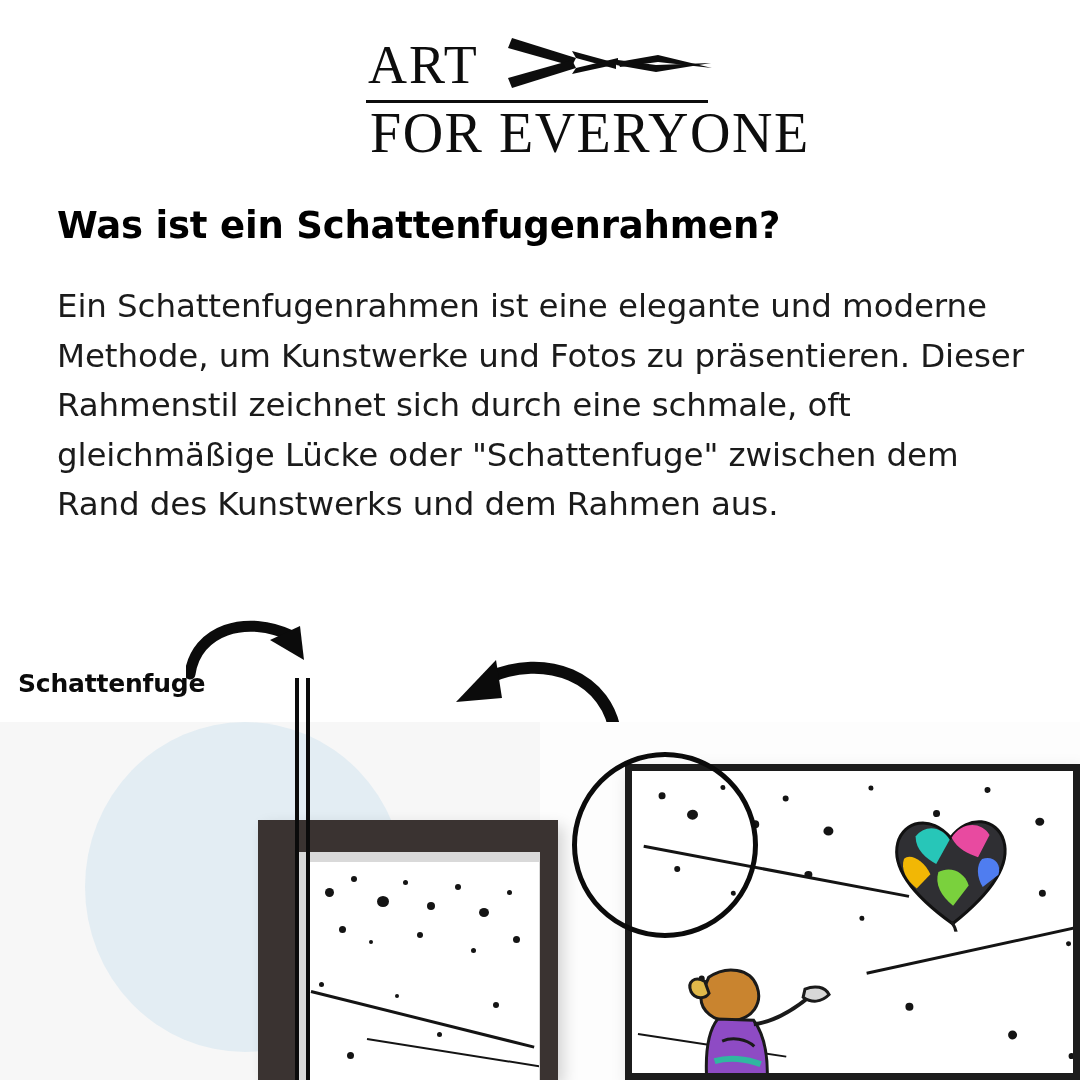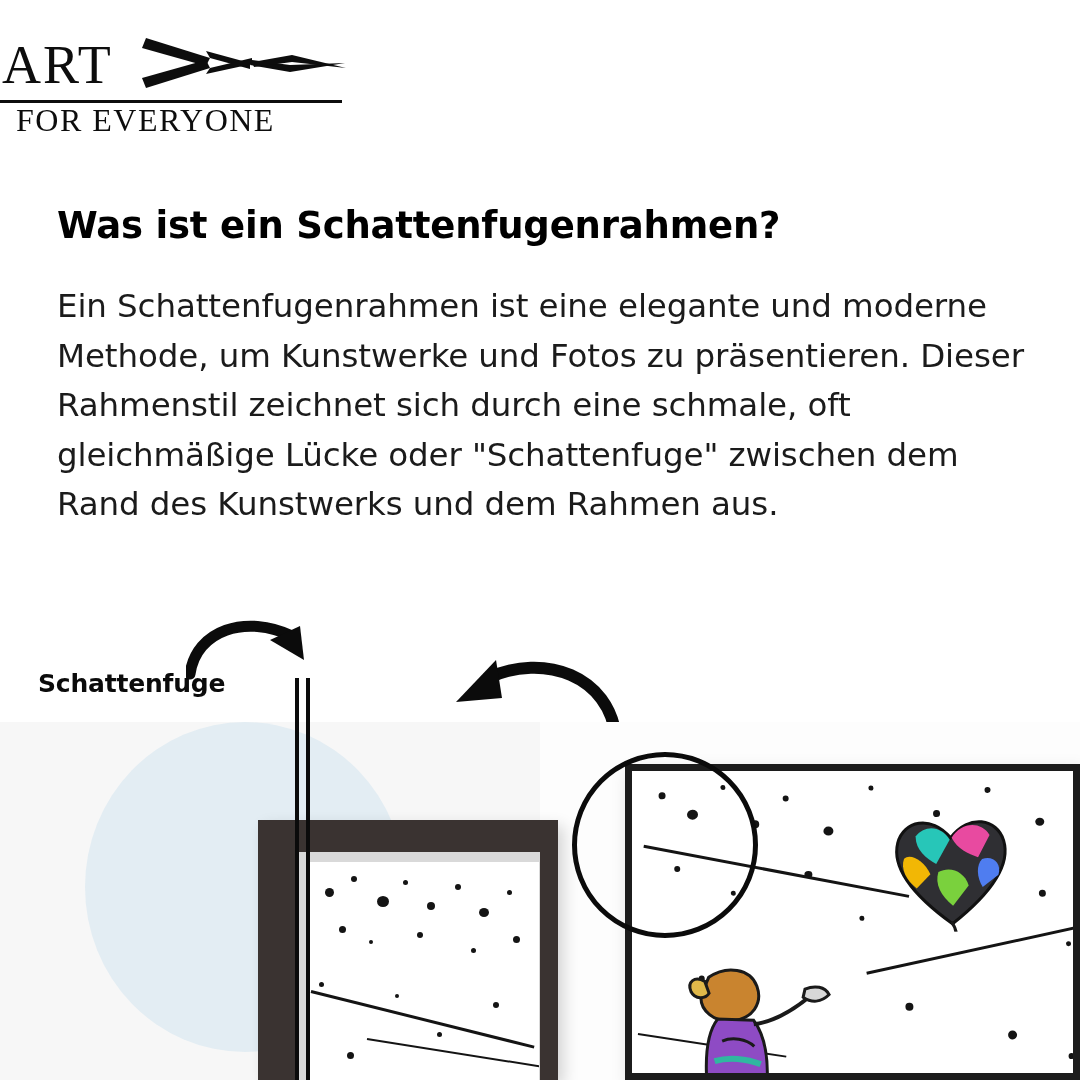--- a/index.html
+++ b/index.html
@@ -17,20 +17,21 @@
 
   
   .logo-block {
     position: absolute;
     top: 38px;
     left: 0;
     width: 1080px;
     height: 120px;
     display: flex;
     align-items: flex-start;
+    justify-content: center;
   }
   .logo-inner {
     position: relative;
     width: 348px;
     height: 112px;
   }
   .logo-art {
     position: absolute;
     left: 2px;
     top: 0px;
@@ -43,24 +44,24 @@
   .logo-rule {
     position: absolute;
     left: 0px;
     top: 62px;
     width: 342px;
     height: 3px;
     background: #0d0d0d;
   }
   .logo-everyone {
     position: absolute;
-    left: 16px;
+    left: 4px;
     top: 66px;
     font-family: "Liberation Serif", serif;
-    font-size: 32px;
+    font-size: 56px;
     letter-spacing: 1.5px;
     color: #0d0d0d;
     line-height: 1.05;
     white-space: nowrap;
   }
   .logo-brushes {
     position: absolute;
     left: 140px;
     top: -6px;
     width: 210px;
@@ -187,21 +188,20 @@
   
   .annot-label {
     position: absolute;
     left: 18px;
     top: 669px;
     font-family: "DejaVu Sans", sans-serif;
     font-weight: bold;
     font-size: 25px;
     color: #0b0b0b;
     letter-spacing: -0.2px;
-    margin-left: 20px;
   }
   .arrow-left { position: absolute; left: 186px; top: 612px; width: 130px; height: 80px; }
   .arrow-right { position: absolute; left: 440px; top: 652px; width: 180px; height: 92px; }
 
   
   .gap-bars { position: absolute; left: 295px; top: 678px; width: 16px; height: 402px; }
   .gap-bar { position: absolute; top: 0; width: 4px; height: 402px; background: #0b0b0b; }
   .gap-bar.b1 { left: 0px; }
   .gap-bar.b2 { left: 11px; }
 </style>

